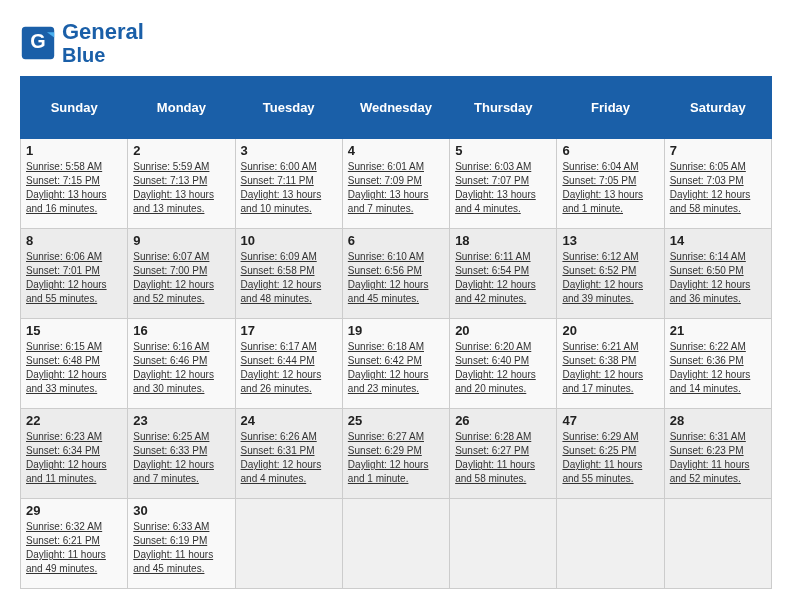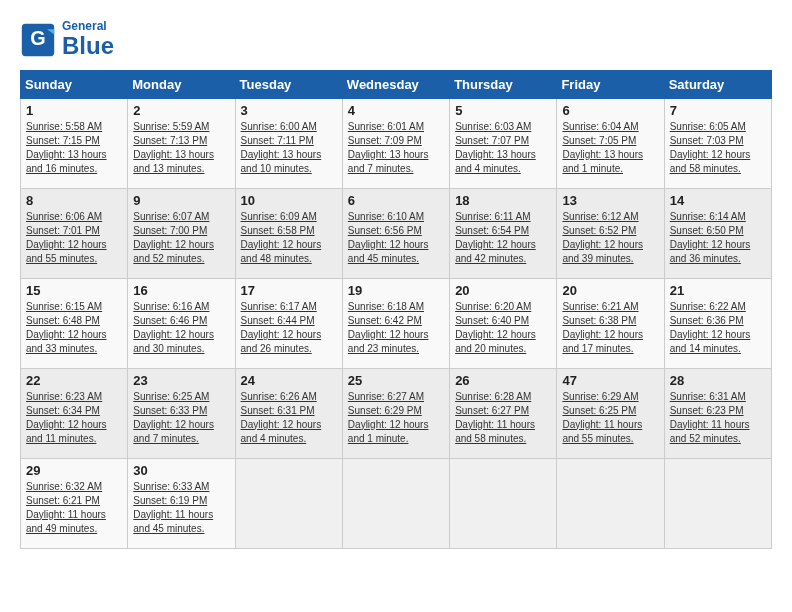--- a/index.html
+++ b/index.html
@@ -43,22 +43,22 @@
       color: #555;
     }
     table {
       width: 100%;
       border-collapse: collapse;
       font-size: 11px;
     }
     thead tr th {
       background-color: #1a5fa8;
       color: #fff;
-      padding: 6px 4px;
-      text-align: left;
+      padding: 23px 4px;
+      text-align: center;
       font-size: 13px;
       font-weight: bold;
       border: 1px solid #1a5fa8;
     }
     tbody tr td {
       border: 1px solid #ccc;
       padding: 4px 5px;
       vertical-align: top;
       width: 14.28%;
       min-height: 80px;
@@ -85,22 +85,22 @@
 <body>
 
 <div class="header">
   <div class="logo">
     <svg class="logo-icon" viewBox="0 0 40 40">
       <rect x="2" y="2" width="36" height="36" rx="4" fill="#1a5fa8"></rect>
       <text x="20" y="26" text-anchor="middle" font-size="22" font-weight="bold" fill="white" font-family="Arial">G</text>
       <polygon points="30,8 38,14 38,8" fill="#4ab0f0"></polygon>
     </svg>
     <div class="logo-text">
-        <div style="color:#333;font-size:12px;font-weight:bold;line-height:1.1"><span style="color:#1a5fa8">General</span></div>
-        <div style="color:#1a5fa8;font-size:24px;font-weight:bold">Blue</div>
+        <div style="color:#333;font-size:22px;font-weight:bold;line-height:1.1"><span style="color:#1a5fa8">General</span></div>
+        <div style="color:#1a5fa8;font-size:20px;font-weight:bold">Blue</div>
       </div>
   </div>
   <div class="title-block">
     <div class="month-title"></div>
     <div class="location"></div>
   </div>
 </div>
 
 <table>
   <thead>

